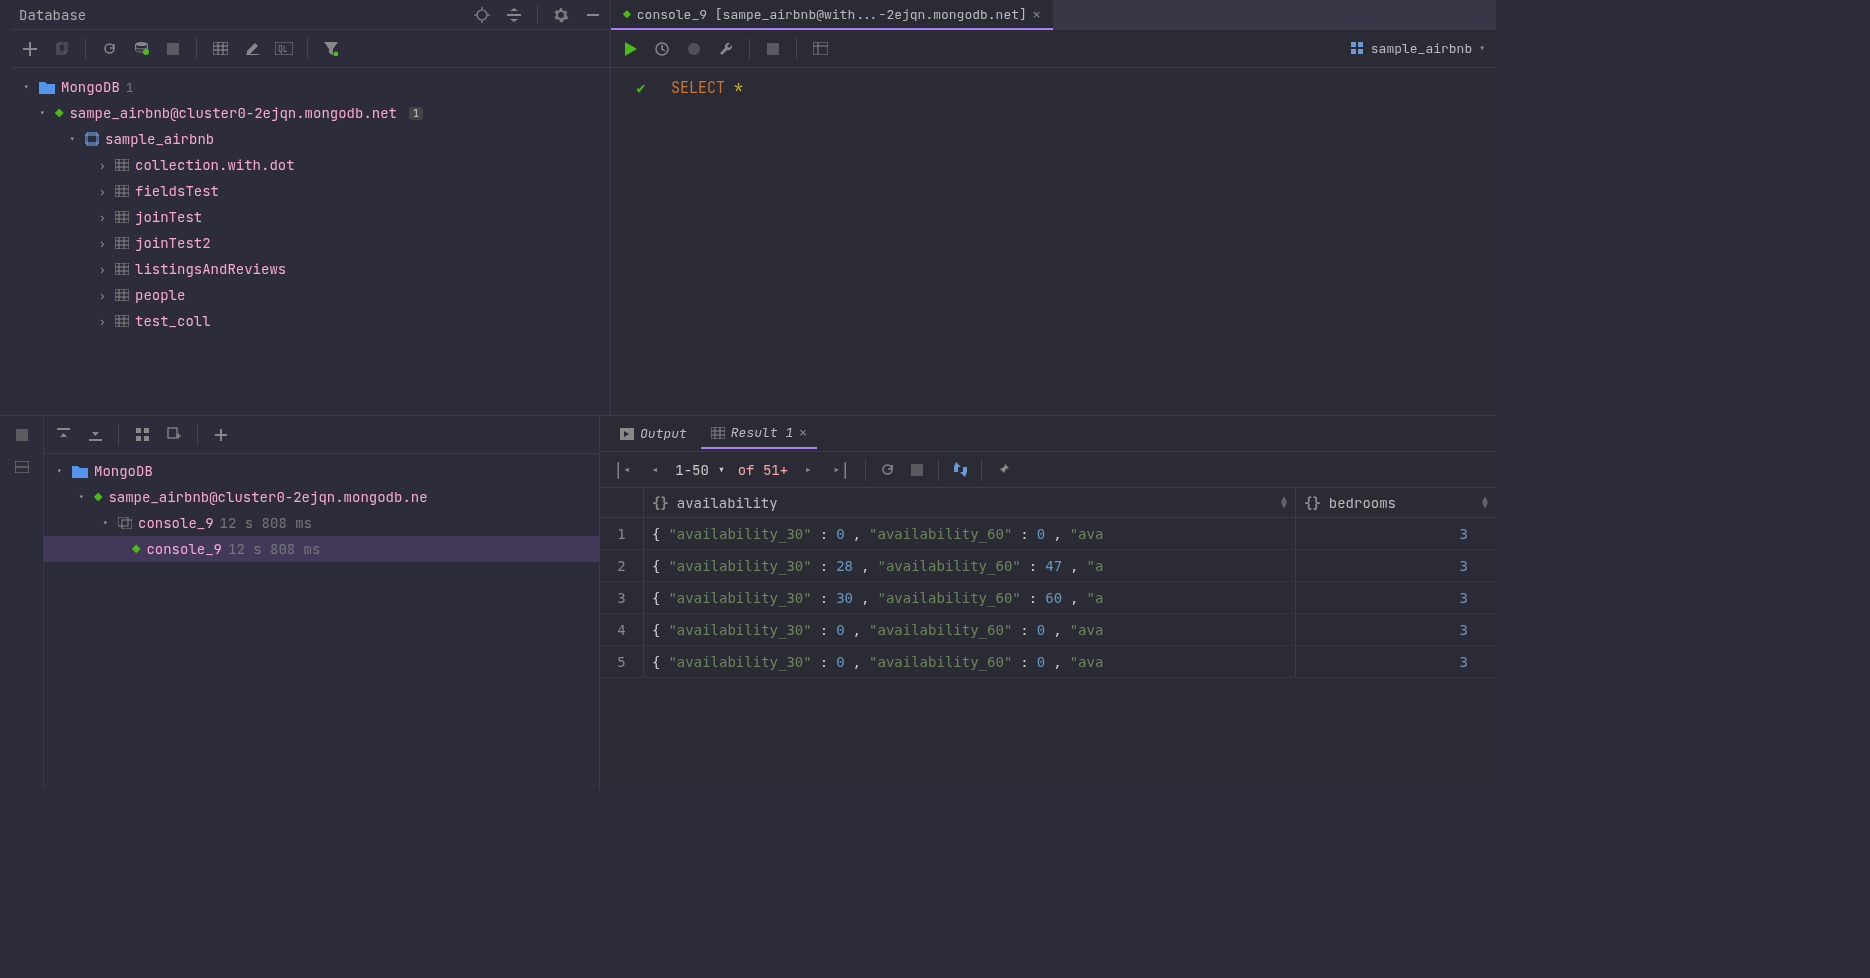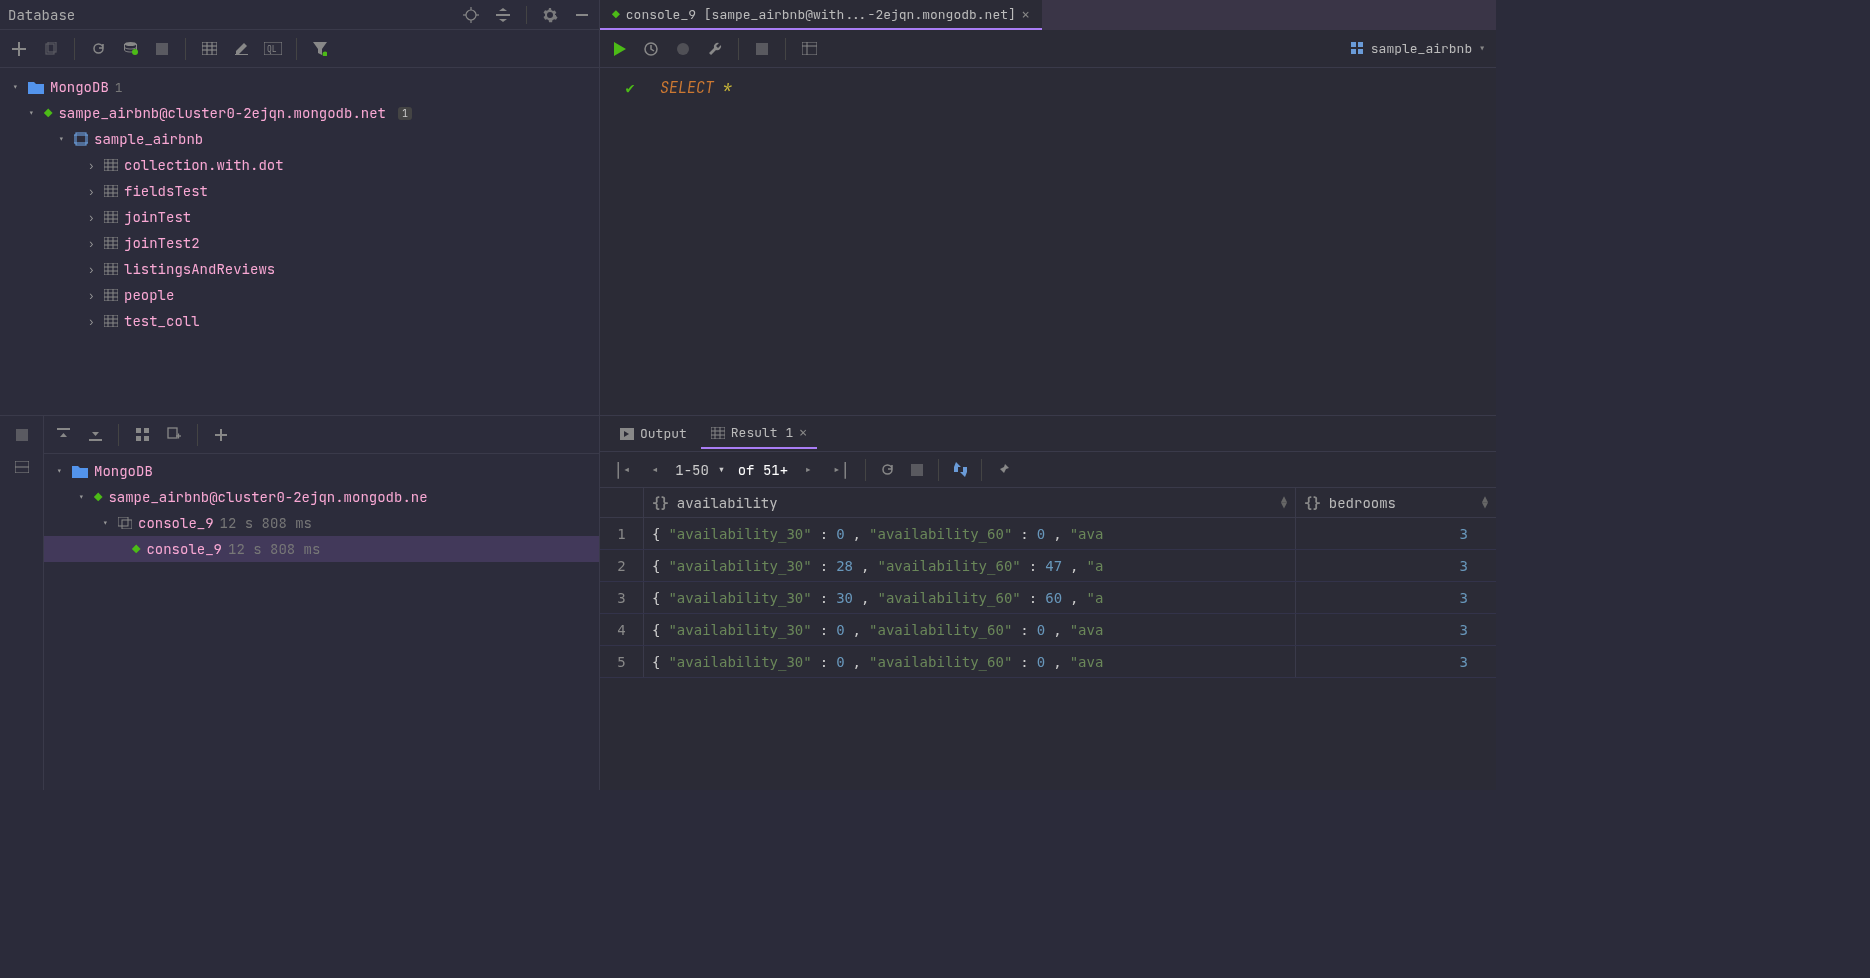--- a/index.html
+++ b/index.html
@@ -7,21 +7,21 @@
   background: #2b2b3a;
   color: #bbbbbb;
   font-family: "JetBrains Mono", "Consolas", monospace;
   font-size: 13px;
   width: 1496px;
   height: 790px;
   overflow: hidden;
 }
 .app { display: flex; flex-direction: column; height: 100%; }
 .top-row { display: flex; height: 415px; }
-.db-panel { width: 600px; background: #2c2c3b; display: flex; flex-direction: column; border-right: 1px solid #3a3a4a; }
+.db-panel { width: 600px; background: #2c2c3b; display: flex; flex-direction: column; border-right: 1px solid #3a3a4a; margin-left: 11px; }
 .db-header {
   display: flex; align-items: center; justify-content: space-between;
   padding: 0 8px; height: 30px; border-bottom: 1px solid #3a3a4a;
 }
 .db-title { font-size: 14px; color: #aaa; }
 .header-icons { display: flex; gap: 14px; align-items: center; }
 .icon-btn { width: 18px; height: 18px; display: flex; align-items: center; justify-content: center; cursor: pointer; color: #888; }
 .db-toolbar {
   display: flex; align-items: center; gap: 14px; padding: 6px 10px;
   border-bottom: 1px solid #3a3a4a; height: 38px;
@@ -54,21 +54,21 @@
   display: flex; align-items: center; justify-content: space-between;
   height: 38px; padding: 0 10px; border-bottom: 1px solid #3a3a4a;
 }
 .et-left { display: flex; align-items: center; gap: 14px; }
 .et-right { display: flex; align-items: center; gap: 6px; color: #bbb; cursor: pointer; }
 .run-icon { color: #4cbb17; }
 .editor-body { flex: 1; padding: 8px 0; font-family: "Menlo", "JetBrains Mono", monospace; font-size: 15px; }
 .code-line { display: flex; align-items: flex-start; padding: 2px 0; }
 .gutter { width: 60px; display: flex; justify-content: center; align-items: center; }
 .check-icon { color: #4cbb17; }
-.code-text { flex: 1; font-style: italic; }
+.code-text { flex: 1; }
 .line-hl { background: #2f3142; border: 1px solid #3a3d52; }
 .kw { color: #cc7832; }
 .star { color: #c9b738; }
 .ident { color: #ccc; }
 .field { color: #9876aa; }
 .op { color: #ccc; }
 .num { color: #6897bb; }
 
 .bottom-row { display: flex; flex: 1; border-top: 1px solid #3a3a4a; }
 .services-panel { width: 600px; display: flex; flex-direction: column; border-right: 1px solid #3a3a4a; background: #2c2c3b; }
@@ -81,26 +81,26 @@
 .srow { display: flex; align-items: center; gap: 6px; height: 26px; cursor: pointer; }
 .si-0 { padding-left: 12px; }
 .si-1 { padding-left: 34px; }
 .si-2 { padding-left: 58px; }
 .si-3 { padding-left: 88px; }
 .srow.selected { background: #42395a; }
 .dim { color: #777; }
 
 .result-panel { flex: 1; display: flex; flex-direction: column; background: #2b2b36; }
 .result-tabs { display: flex; align-items: center; height: 36px; gap: 4px; border-bottom: 1px solid #3a3a4a; padding: 0 10px; }
-.rtab { display: flex; align-items: center; gap: 6px; padding: 6px 10px; cursor: pointer; }
+.rtab { display: flex; align-items: center; gap: 6px; padding: 6px 10px; cursor: pointer; font-style: italic; }
 .rtab.active { border-bottom: 2px solid #a97df5; }
 .result-toolbar { display: flex; align-items: center; gap: 12px; padding: 0 10px; height: 36px; border-bottom: 1px solid #3a3a4a; font-size: 14px; }
 .nav-arrow { color: #888; cursor: pointer; padding: 0 4px; }
 .page-text { color: #ccc; }
-.of-text { color: #ffffff; }
+.of-text { color: #fca5a5; }
 .result-table { flex: 1; overflow: hidden; }
 .rhead { display: flex; height: 30px; border-bottom: 1px solid #3a3a4a; font-size: 14px; }
 .rcell-num { width: 44px; display: flex; align-items: center; justify-content: center; border-right: 1px solid #3a3a4a; color: #888; }
 .rcell-avail { flex: 1; display: flex; align-items: center; gap: 8px; padding: 0 8px; border-right: 1px solid #3a3a4a; }
 .rcell-bed { width: 200px; display: flex; align-items: center; gap: 8px; padding: 0 8px; }
 .sort-arrows { margin-left: auto; color: #666; font-size: 10px; display: flex; flex-direction: column; line-height: 6px; }
 .rrow { display: flex; height: 32px; border-bottom: 1px solid #33334a; font-family: "Menlo", monospace; font-size: 14px; }
 .avail-val { display: flex; align-items: center; white-space: nowrap; overflow: hidden; }
 .braces-icon { color: #888; font-weight: bold; }
 .jkey { color: #6a8759; }

